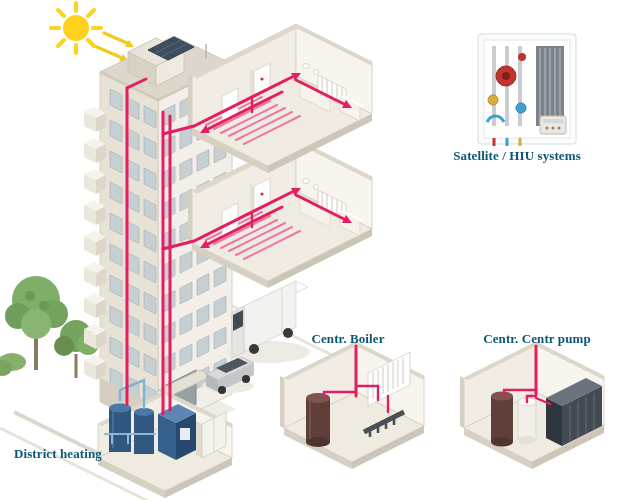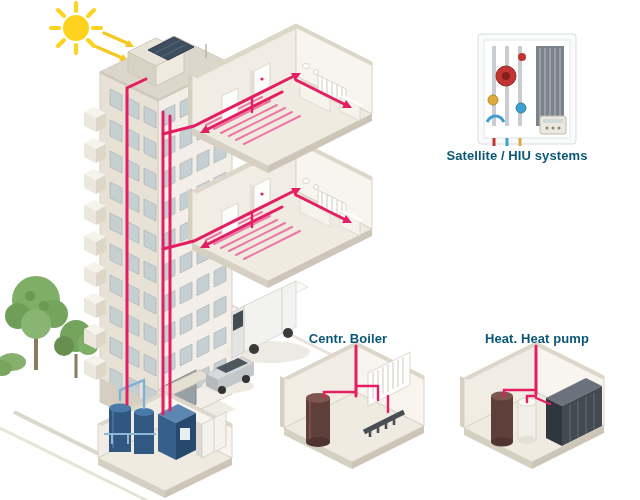--- a/index.html
+++ b/index.html
@@ -1,17 +1,17 @@
 <!DOCTYPE html>
 <html><head>
 <meta charset="utf-8">
 <style>
   html,body{margin:0;padding:0;background:#fff}
   .canvas{position:relative;width:640px;height:500px;background:#ffffff;overflow:hidden;
-          font-family:Liberation Sans, sans-serif}
+          font-family:Liberation Serif, serif}
   .canvas svg{position:absolute;left:0;top:0}
   .lbl{position:absolute;font-weight:bold;font-size:13px;color:#0b5876;letter-spacing:.1px}
   .lbl.center{text-align:center}
   
   .bfL{fill:#e7e1d6;stroke:#d6d0c3;stroke-width:1}
   .bfR{fill:#f3efe8;stroke:#d6d0c3;stroke-width:1}
   .roof{fill:#ddd7cb;stroke:#cfc8ba;stroke-width:1}
   .s1{fill:#f1ede5;stroke:#dad4c8;stroke-width:1}
   .s2{fill:#f8f5ef;stroke:#dad4c8;stroke-width:1}
   .s3{fill:#efebe1;stroke:#d8d2c5;stroke-width:1}
@@ -337,16 +337,17 @@
       <circle cx="559" cy="128" r="1.5" fill="#8a857a"></circle>
     </g>
     <path d="M494,138 V146" stroke="#c23430" stroke-width="3"></path>
     <path d="M507,138 V146" stroke="#3f9fd0" stroke-width="3"></path>
     <path d="M520,138 V146" stroke="#ddab3c" stroke-width="3"></path>
   </g>
 </svg>
 
   <div class="lbl center" style="left:412px;top:148px;width:210px">Satellite / HIU systems</div>
   <div class="lbl center" style="left:268px;top:331px;width:160px">Centr. Boiler</div>
-  <div class="lbl center" style="left:452px;top:331px;width:170px">Heat. Heat pump</div>
+  <div class="lbl center" style="left:452px;top:331px;width:170px">Centr. Centr pump</div>
   <div class="lbl" style="left:14px;top:447px;line-height:14px">
+    <span style="display:block">District heating</span>
   </div>
 </div>
 
 </body></html>

